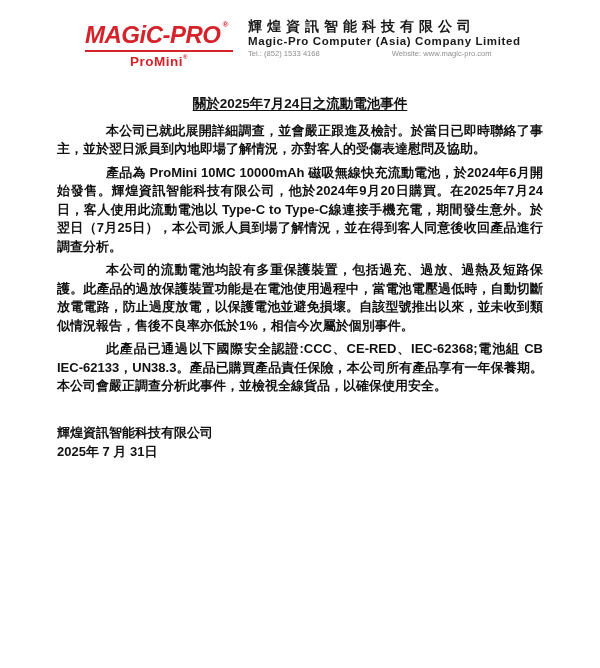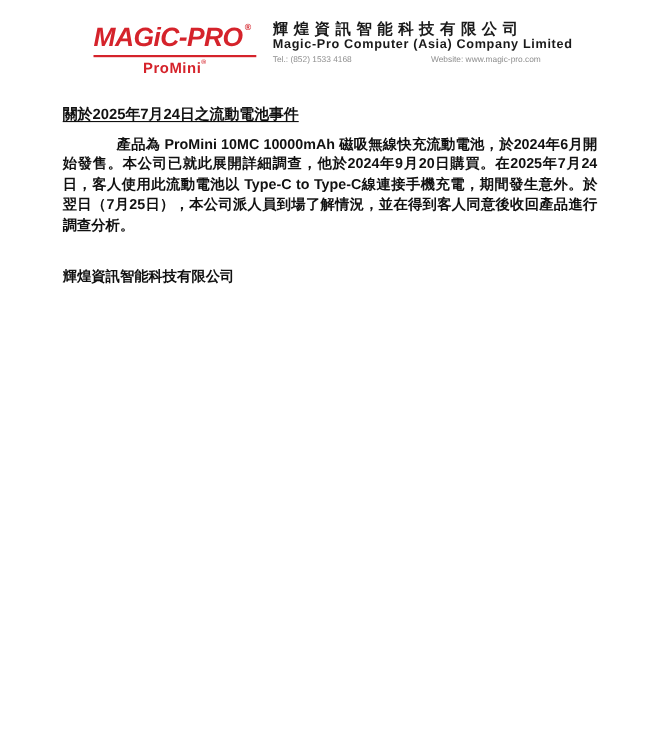--- a/index.html
+++ b/index.html
@@ -57,20 +57,21 @@
 
   
   .doc-body {
     position:absolute; top:95px; left:57px; width:486px;
     font-size:13px; line-height:18.5px; font-weight:600;
     text-align:justify;
     color:#111111;
   }
   .letter-title {
     font-size:13.5px; font-weight:700;
+    text-align:center;
     text-decoration:underline;
     text-underline-offset:2px;
     margin-bottom:8px;
   }
   .doc-body p {
     margin:0 0 5px 0;
     text-indent:49px;
   }
   .sign-block { margin-top:27px; }
   .signature { font-weight:600; font-size:13px; line-height:19px; }
@@ -89,19 +90,23 @@
     </div>
     <div class="hdr-info">
       <div class="company-cn">輝煌資訊智能科技有限公司</div>
       <div class="company-en">Magic-Pro Computer (Asia) Company Limited</div>
       <div class="hdr-telweb"><span>Tel.: (852) 1533 4168</span><span class="web">Website: www.magic-pro.com</span></div>
     </div>
   </div>
 
   <div class="doc-body">
     <div class="letter-title">關於2025年7月24日之流動電池事件</div>
-    <p>產品為 ProMini 10MC 10000mAh 磁吸無線快充流動電池，於2024年6月開始發售。本公司已就此展開詳細調查，他於2024年9月20日購買。在2025年7月24日，客人使用此流動電池以 Type-C to Type-C線連接手機充電，期間發生意外。於翌日（7月25日），本公司派人員到場了解情況，並在得到客人同意後收回產品進行調查分析。</p>
+    <p>本公司已就此展開詳細調查，並會嚴正跟進及檢討。於當日已即時聯絡了事主，並於翌日派員到內地即場了解情況，亦對客人的受傷表達慰問及協助。</p>
+    <p>產品為 ProMini 10MC 10000mAh 磁吸無線快充流動電池，於2024年6月開始發售。輝煌資訊智能科技有限公司，他於2024年9月20日購買。在2025年7月24日，客人使用此流動電池以 Type-C to Type-C線連接手機充電，期間發生意外。於翌日（7月25日），本公司派人員到場了解情況，並在得到客人同意後收回產品進行調查分析。</p>
+    <p>本公司的流動電池均設有多重保護裝置，包括過充、過放、過熱及短路保護。此產品的過放保護裝置功能是在電池使用過程中，當電池電壓過低時，自動切斷放電電路，防止過度放電，以保護電池並避免損壞。自該型號推出以來，並未收到類似情況報告，售後不良率亦低於1%，相信今次屬於個別事件。</p>
+    <p>此產品已通過以下國際安全認證:CCC、CE-RED、IEC-62368;電池組 CB IEC-62133，UN38.3。產品已購買產品責任保險，本公司所有產品享有一年保養期。本公司會嚴正調查分析此事件，並檢視全線貨品，以確保使用安全。</p>
     <div class="sign-block">
       <div class="signature">輝煌資訊智能科技有限公司</div>
+      <div class="sign-date">2025年 7 月 31日</div>
     </div>
   </div>
 
 </div>
 
 </body></html>

